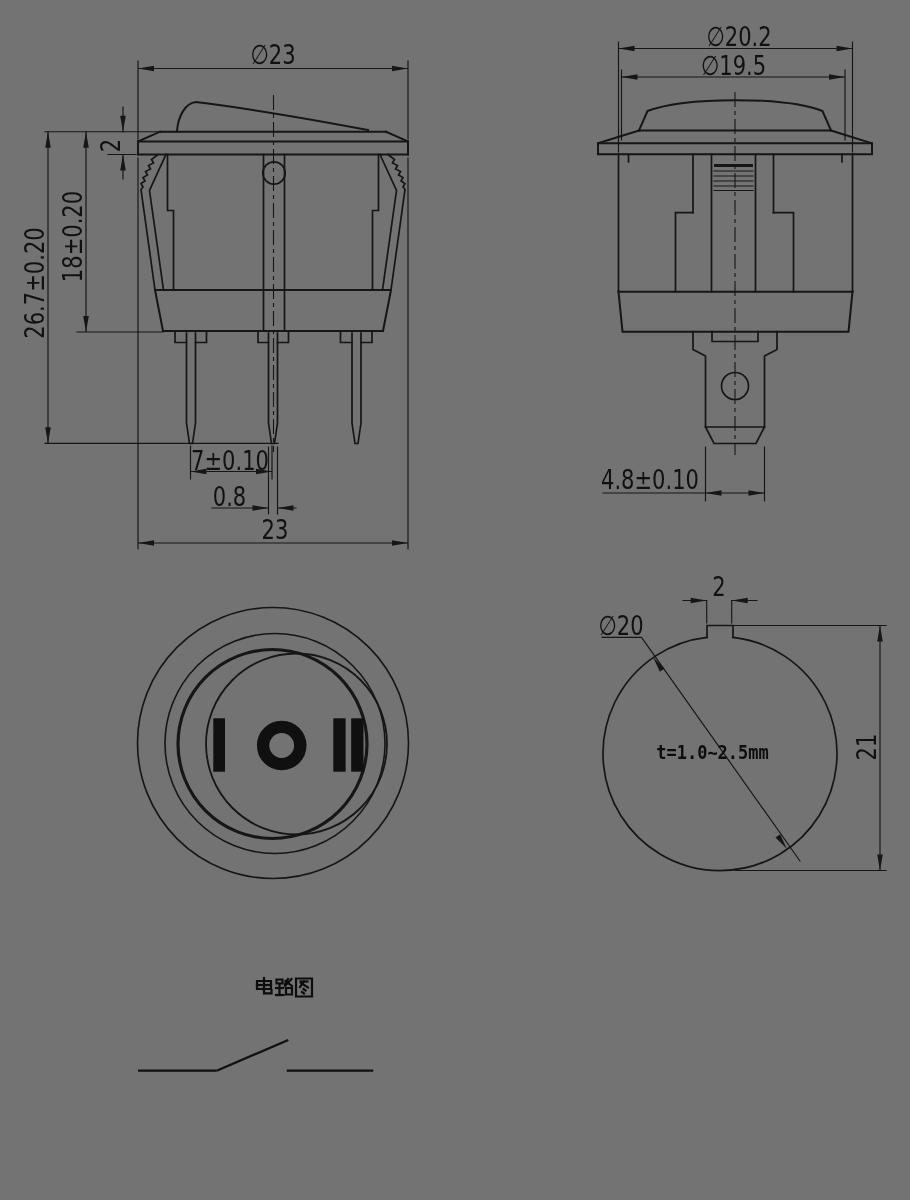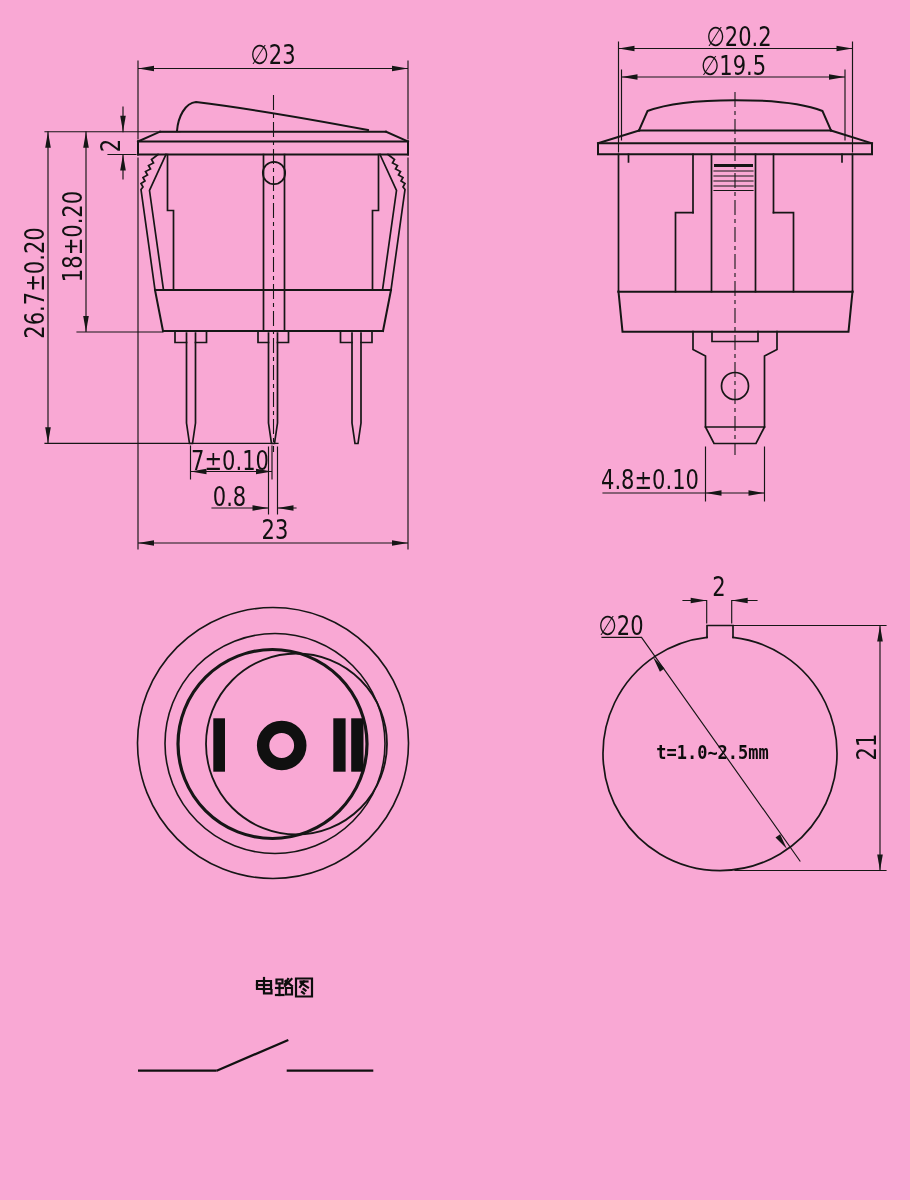--- a/index.html
+++ b/index.html
@@ -1,16 +1,16 @@
 <!DOCTYPE html>
 <html><head>
 <meta charset="utf-8">
 <style>
   html,body{margin:0;padding:0;background:#fff;}
-  .sheet{position:relative;width:910px;height:1200px;background:#f9a8d4;overflow:hidden;
+  .sheet{position:relative;width:910px;height:1200px;background:#737373;overflow:hidden;
          font-family:"DejaVu Sans","Liberation Sans",sans-serif;}
   svg{position:absolute;left:0;top:0;}
   .ol{stroke:#161616;stroke-width:2;fill:none;stroke-linecap:square;stroke-linejoin:miter;}
   .ol2{stroke:#161616;stroke-width:1.7;fill:none;stroke-linecap:square;}
   .thin{stroke:#161616;stroke-width:1.15;fill:none;stroke-linecap:square;}
   .cl{stroke:#161616;stroke-width:1.1;fill:none;stroke-dasharray:15 4 4 4;}
   .ah{fill:#161616;stroke:none;}
   .mark{fill:#101010;stroke:none;}
   .dim{font-family:"DejaVu Sans","Liberation Sans",sans-serif;font-size:27px;fill:#111;}
   .note{font-family:"DejaVu Sans Mono","Liberation Mono",monospace;font-weight:bold;font-size:20px;fill:#0d0d0d;}

